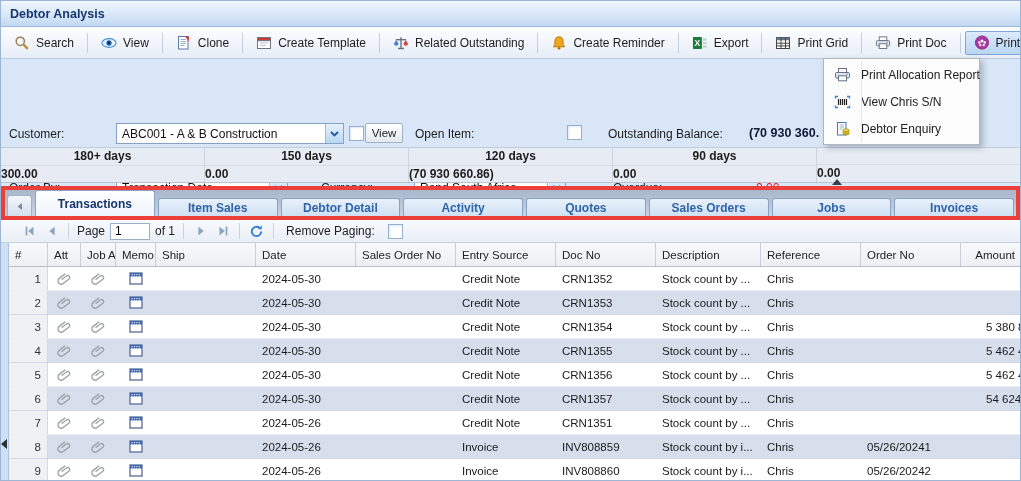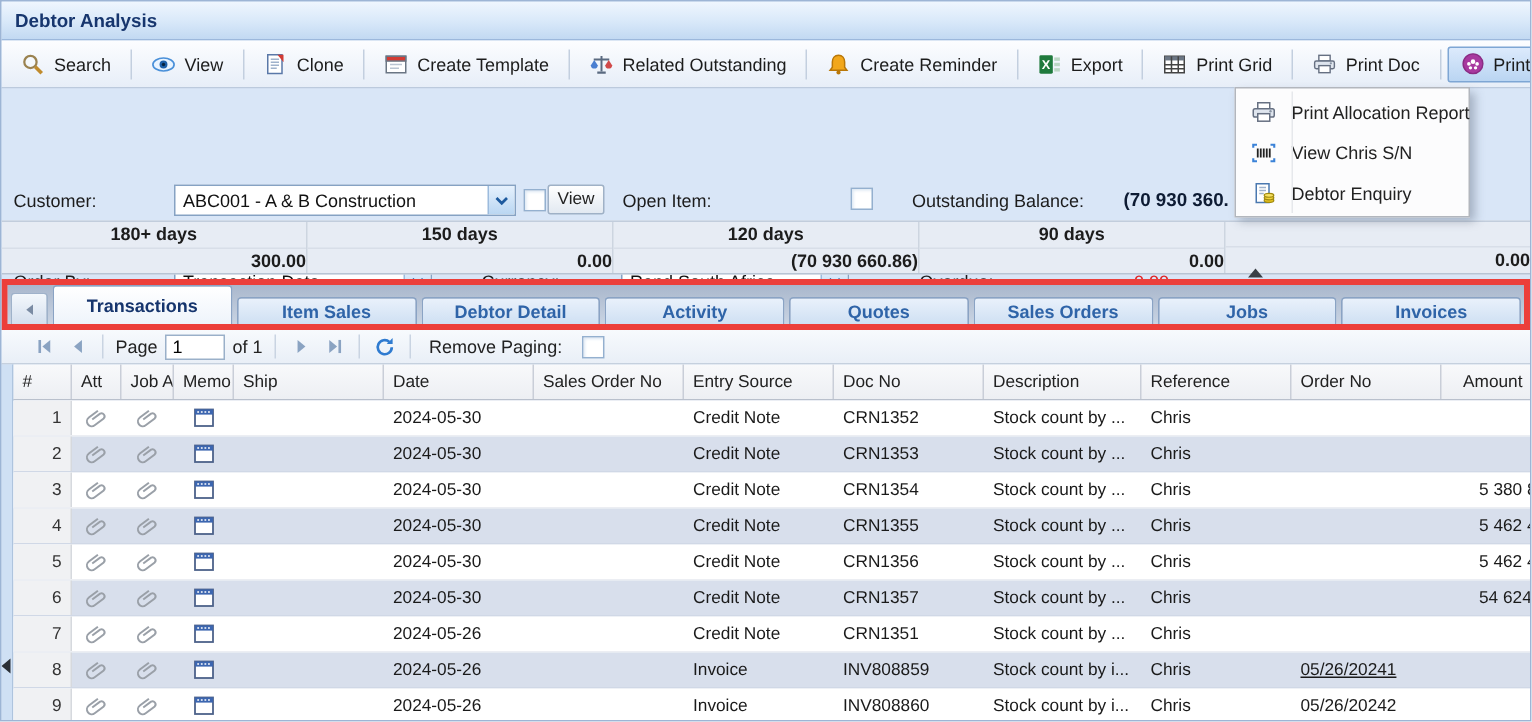--- a/index.html
+++ b/index.html
@@ -43,21 +43,21 @@
   .checkbox{position:absolute;width:13px;height:13px;background:#fff;
     border:1px solid #94b0cf;box-shadow:inset 1px 1px 2px #dce7f3;}
   .val{position:absolute;font-size:12px;font-weight:bold;}
   
   .aging{position:absolute;left:0;top:146px;width:100%;height:36px;background:#e7ecf4;
     border-top:1px solid #c2cddc;border-bottom:1px solid #b8c4d4;display:flex;box-sizing:border-box;}
   .aging-col{flex:1;display:flex;flex-direction:column;border-right:1px solid #cdd5e0;font-weight:bold;}
   .aging-col:last-child{border-right:none;}
   .aging-label{height:17px;line-height:17px;text-align:center;font-size:12px;color:#1c1c1c;
     border-bottom:1px solid #d8dee8;}
-  .aging-value{height:17px;line-height:17px;text-align:right;font-size:12px;color:#1c1c1c;}
+  .aging-value{height:17px;line-height:17px;text-align:left;font-size:12px;color:#1c1c1c;}
   
   .red-box{position:absolute;left:0;top:185px;width:100%;height:34px;z-index:5;
     border:4px solid #ec3f3a;box-sizing:border-box;
     background:linear-gradient(#a9b7cc,#c9d4e3);display:flex;align-items:flex-end;}
   .tabbar{display:flex;width:100%;height:26px;align-items:flex-end;gap:3px;padding:0 2px;box-sizing:border-box;}
   .tab-scroll{width:25px;height:21px;flex:none;border-radius:3px 3px 0 0;
     background:linear-gradient(#f4f8fc,#d4dfee);border:1px solid #9fb2ca;border-bottom:none;
     display:flex;align-items:center;justify-content:center;box-sizing:border-box;}
   .tab{flex:1;height:18px;border:1px solid #8aa3c4;border-bottom:none;border-radius:3px 3px 0 0;
     background:linear-gradient(#e9f1fb,#cfe0f3);color:#2f64a8;font-weight:bold;font-size:12px;
@@ -660,21 +660,21 @@
             </svg>
           </span>
         </div>
         <div class="g-cell" style="width: 100px;"></div>
         <div class="g-cell" style="width: 100px;">2024-05-26</div>
         <div class="g-cell" style="width: 100px;"></div>
         <div class="g-cell" style="width: 100px;">Invoice</div>
         <div class="g-cell" style="width: 100px;">INV808859</div>
         <div class="g-cell" style="width: 105px;">Stock count by i...</div>
         <div class="g-cell" style="width: 100px;">Chris</div>
-        <div class="g-cell" style="width: 100px; text-decoration: underline;">05/26/20241</div>
+        <div class="g-cell" style="width: 100px;">05/26/20241</div>
         <div class="g-cell amount-cell" style="width: 61px;"></div>
       </div>
       <div class="g-row">
         <div class="g-cell num-cell" style="width: 39px;">9</div>
         <div class="g-cell" style="width: 33px; justify-content: center;">
           <span class="icon16">
             <svg width="18" height="18" viewBox="0 0 18 18">
               <path d="M5.2 10.3l5.2-5.2a2.3 2.3 0 0 1 3.2 3.2l-6 6a3.6 3.6 0 0 1-5.1-5.1l6-6" fill="none" stroke="#9aa0a8" stroke-width="1.5" transform="rotate(8 9 9)"></path>
             </svg>
           </span>

